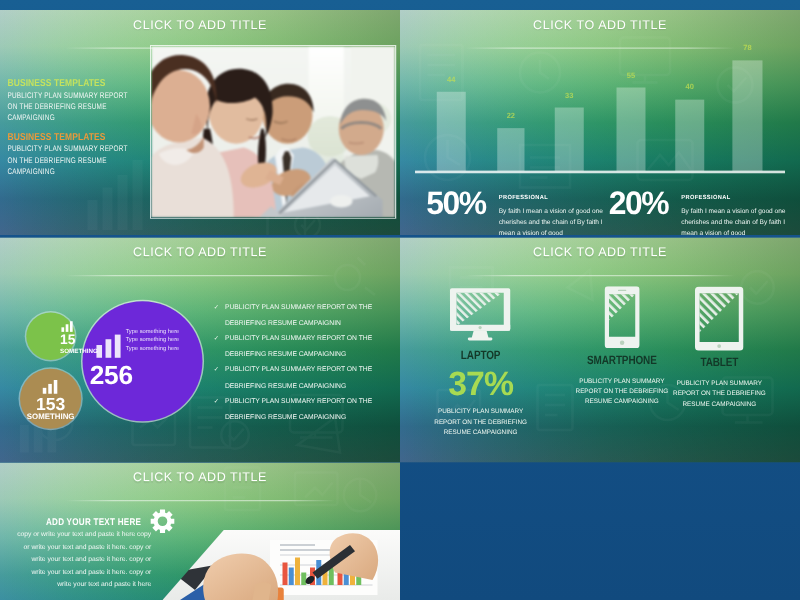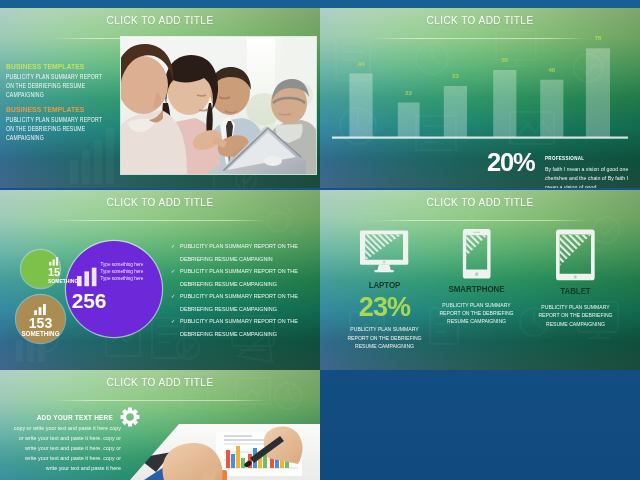--- a/index.html
+++ b/index.html
@@ -47,21 +47,21 @@
  clip-path:polygon(59px 0, 200px 0, 200px 56px, 10px 56px);}
 .photo5 svg{display:block;filter:blur(.5px);}
 .s5-head{position:absolute;left:0;top:42.5px;width:113px;text-align:right;color:#fff;
  font-size:7.8px;font-weight:bold;letter-spacing:.25px;line-height:9px;
  display:block;transform:scaleX(.83);transform-origin:right center;}
 .s5-gear{position:absolute;left:120px;top:36.5px;width:20px;height:20px;}
 .s5-body{position:absolute;left:0;top:53px;width:121px;text-align:right;color:#f3f8f5;
  font-size:5.4px;line-height:10.1px;white-space:nowrap;}
 
 .dev{position:absolute;top:39px;width:97px;text-align:center;}
-.d1{left:16px}.d2{left:108px}.d3{left:207px}
+.d1{left:16px}.d2{left:129px}.d3{left:207px}
 .dev-ic{display:block;margin:0 auto;}
 .d1 .dev-ic{width:48.2px;height:46.4px;}
 .dev-ic2{width:29.4px;height:49.5px;}
 .dev-ic3{width:38.7px;height:51.8px;}
 .dev-n{color:#133828;font-size:9.6px;font-weight:bold;letter-spacing:-.1px;line-height:10px;margin-top:5px;
  display:block;transform:scaleX(.83);}
 .dev-p{color:#a7da52;font-size:27px;font-weight:bold;letter-spacing:-.8px;line-height:21px;margin-top:7px;}
 .dev-b{color:#eef6f0;font-size:5.1px;line-height:8.4px;margin-top:7px;}
 
 .c-big{position:absolute;left:66px;top:51px;width:96px;height:96px;border-radius:50%;
@@ -254,20 +254,29 @@
     <text x="41" y="57">44</text>
     <text x="88.7" y="86">22</text>
     <text x="135.4" y="69.5">33</text>
     <text x="184.8" y="53.5">55</text>
     <text x="231.8" y="63">40</text>
     <text x="278" y="31.5">78</text>
    </g>
    <rect x="12" y="128" width="296" height="2.2" fill="#ffffff" fill-opacity=".82"></rect>
   </svg>
 
+  <div class="stat" style="left:21px">
+   <div class="stat-v">50%</div>
+   <div class="stat-t">
+    <div class="stat-h">PROFESSIONAL</div>
+    <div class="stat-l">By faith I mean a vision of good one</div>
+    <div class="stat-l">cherishes and the chain of By faith I</div>
+    <div class="stat-l">mean a vision of good</div>
+   </div>
+  </div>
   <div class="stat" style="left:167px">
    <div class="stat-v">20%</div>
    <div class="stat-t">
     <div class="stat-h">PROFESSIONAL</div>
     <div class="stat-l">By faith I mean a vision of good one</div>
     <div class="stat-l">cherishes and the chain of By faith I</div>
     <div class="stat-l">mean a vision of good</div>
    </div>
   </div>
  </div>
@@ -397,21 +406,21 @@
     <path d="M1.6 1.6h48.8a1.6 1.6 0 0 1 1.6 1.6v33.6a1.6 1.6 0 0 1-1.6 1.6H1.6A1.6 1.6 0 0 1 0 36.8V3.2a1.6 1.6 0 0 1 1.6-1.6zm4 4v28.6h40.8V5.6z" fill="#eef3ef" fill-rule="evenodd"></path>
     <g clip-path="url(#tri1)">
           <rect x="0" y="0" width="52" height="40" fill="url(#hat1)" opacity=".95"></rect>
         </g>
     <path d="M0 33.2h52v3.6a1.6 1.6 0 0 1-1.6 1.6H1.6A1.6 1.6 0 0 1 0 36.8z" fill="#eef3ef"></path>
     <circle cx="26" cy="35.6" r="1.4" fill="#b9d2bd"></circle>
     <path d="M20.4 38.4h11.2l1.7 6.2H18.7z" fill="#eef3ef"></path>
     <rect x="15.4" y="44.2" width="21.2" height="2.5" rx="1.2" fill="#eef3ef"></rect>
    </svg>
    <div class="dev-n">LAPTOP</div>
-   <div class="dev-p">23%</div>
+   <div class="dev-p">37%</div>
    <div class="dev-b">
     <div>PUBLICITY PLAN SUMMARY</div>
     <div>REPORT ON THE DEBRIEFING</div>
     <div>RESUME CAMPAIGNING</div>
    </div>
   </div>
 
   <div class="dev d2">
    <svg class="dev-ic dev-ic2" viewBox="0 0 28 50">
     <defs>

